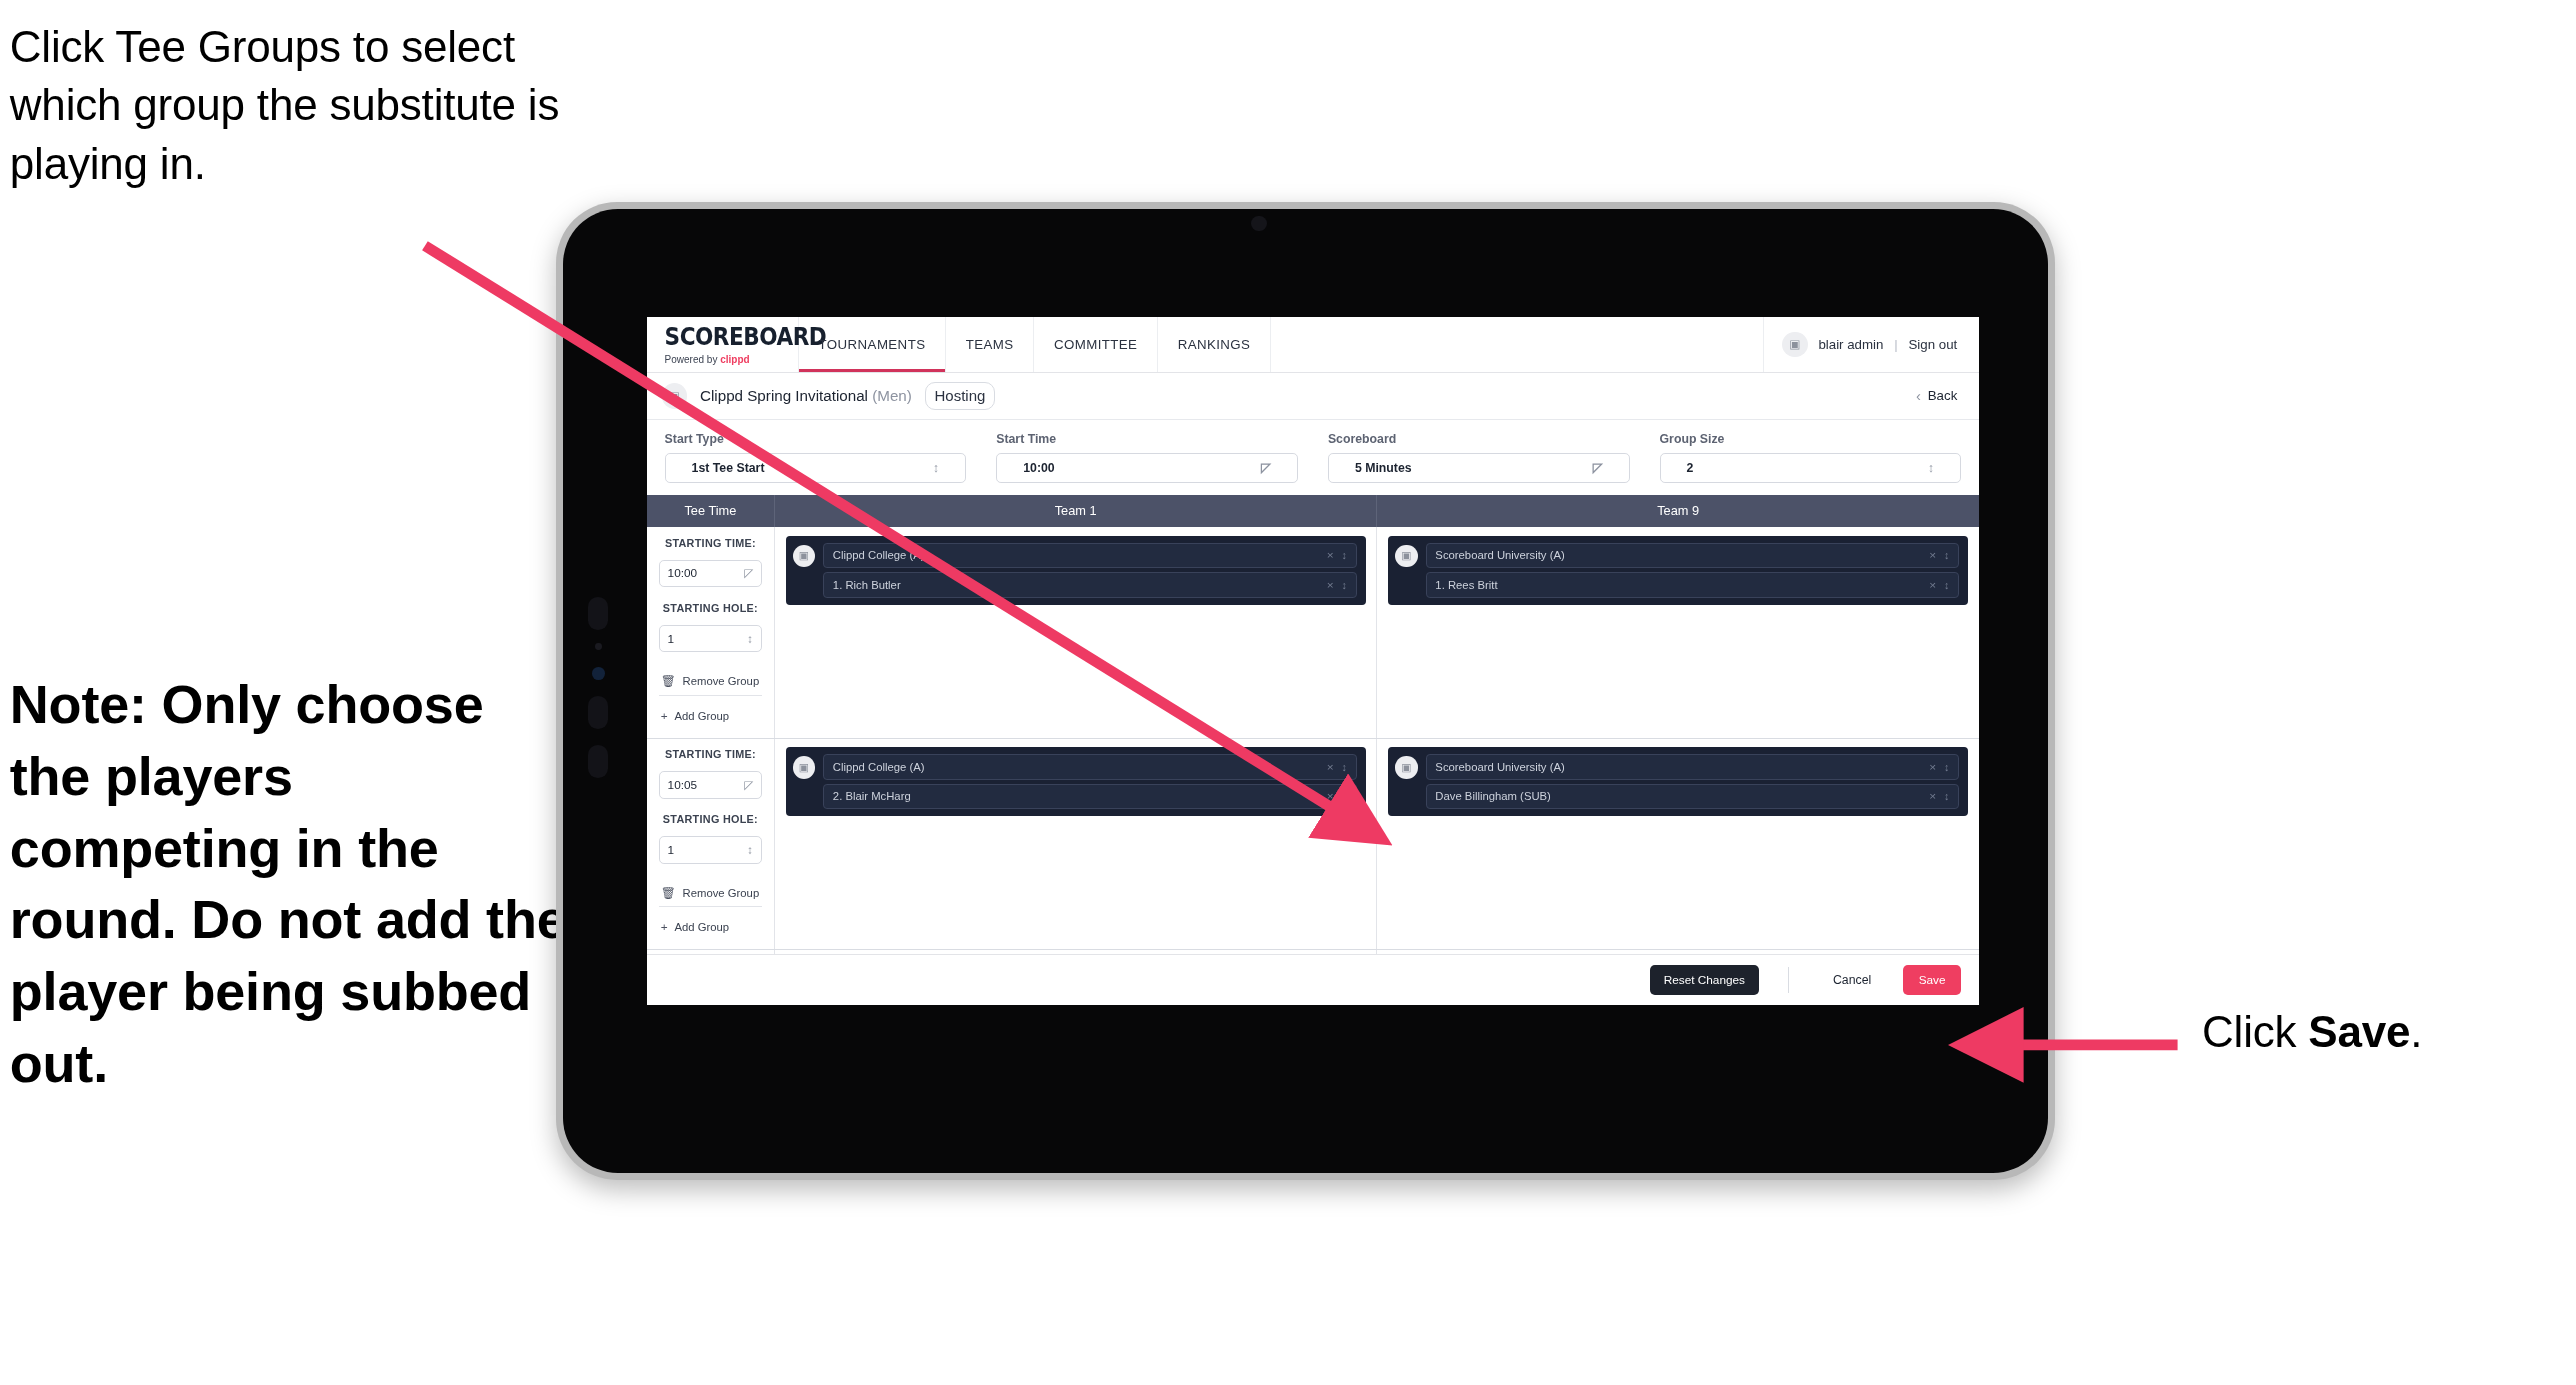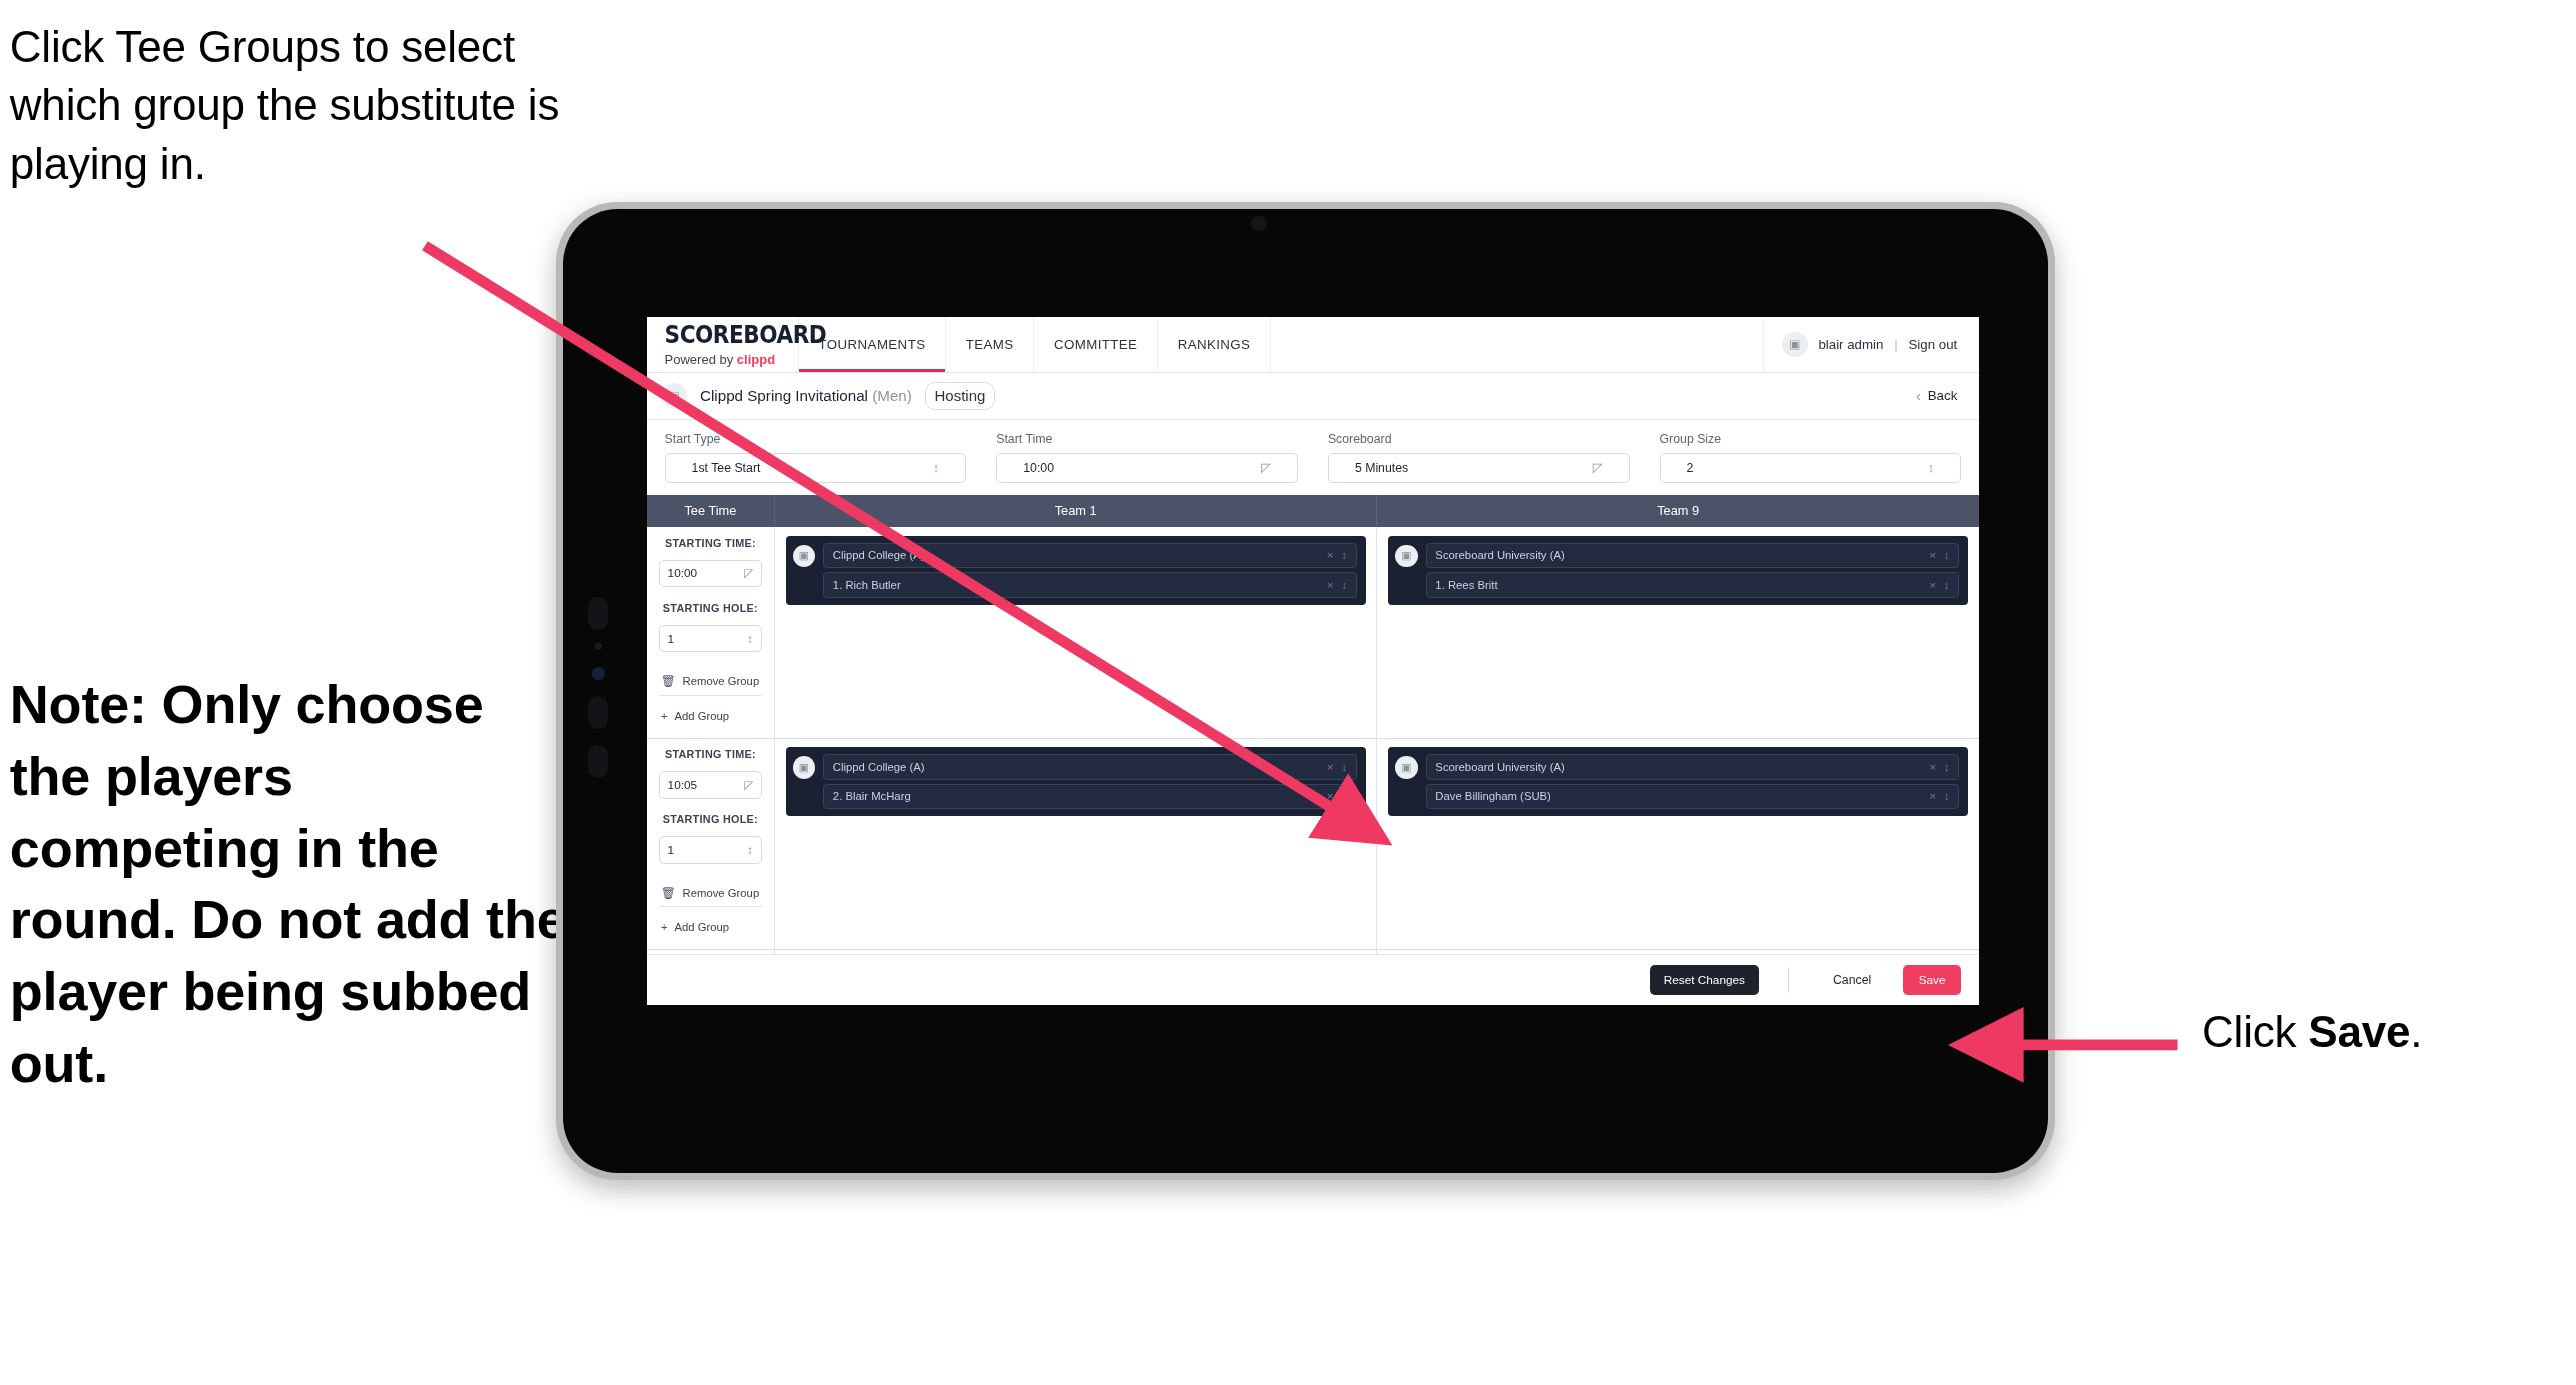--- a/index.html
+++ b/index.html
@@ -123,21 +123,21 @@
   #logo-word {
     font-size: 21.6px;
     font-weight: 700;
     letter-spacing: -0.5px;
     color: #17202e;
     font-family: "DejaVu Sans", sans-serif;
     transform: scaleY(1.12);
     transform-origin: left center;
   }
   #logo-sub {
-    font-size: 13px;
+    font-size: 10px;
     color: #3c4352;
     margin-top: 4.9px;
   }
   #logo-sub .brand { color: #ef3e61; font-weight: 700; }
 
   .navtab {
     display: flex;
     align-items: center;
     padding: 0 19.7px;
     font-size: 13.3px;
@@ -201,20 +201,21 @@
     display: flex; align-items: center; gap: 6.9px;
   }
   #crumb-back .chev { color: #8d93a0; font-size: 14.7px; }
 
   
   #controls {
     display: flex;
     gap: 30px;
     padding: 11.8px 17.7px 11.8px 17.7px;
     flex: 0 0 auto;
+    font-weight: bold;
   }
   .ctrl { flex: 1 1 0; min-width: 0; }
   .ctrl-label {
     font-size: 12.3px;
     color: #5d6372;
     margin-bottom: 6.9px;
   }
   .ctrl-field {
     height: 30.5px;
     border: 1px solid #d6d9e0;

